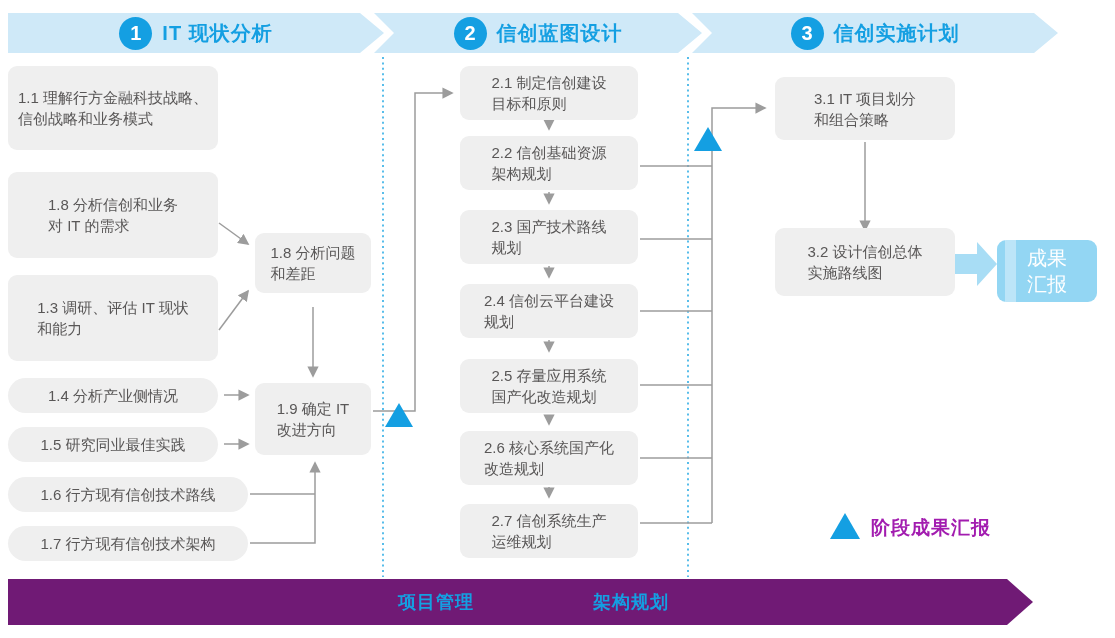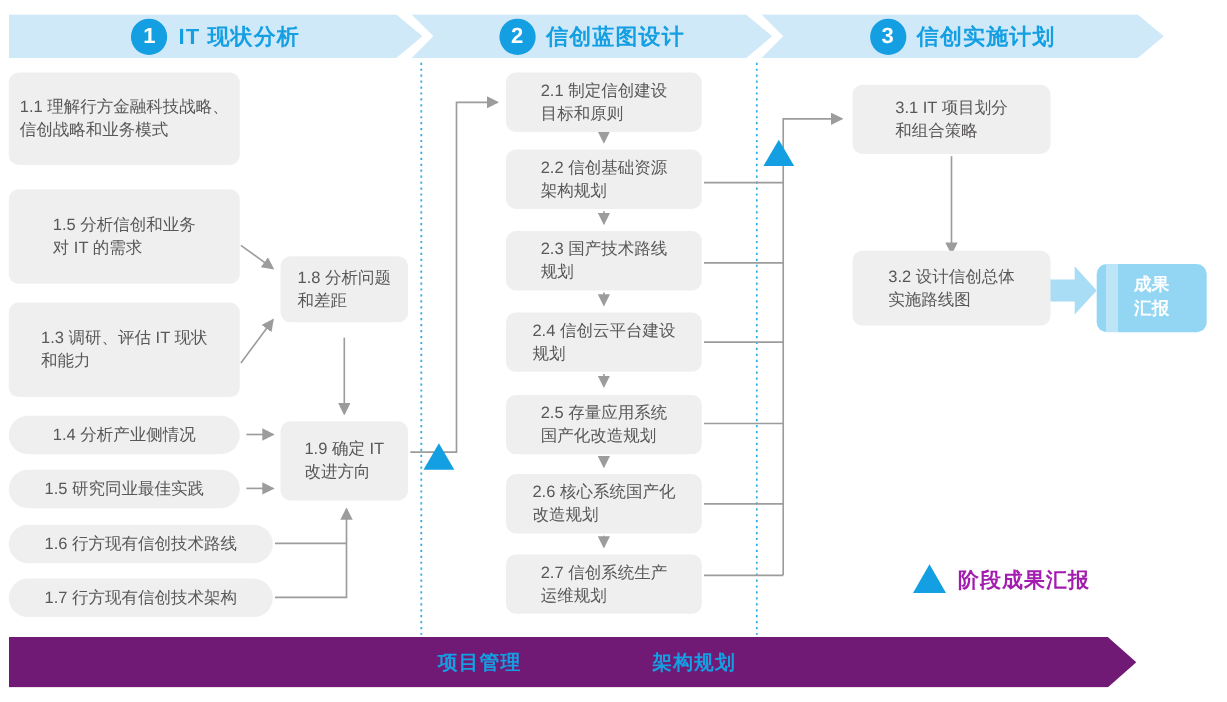--- a/index.html
+++ b/index.html
@@ -19,21 +19,21 @@
   
   .gbox { position:absolute; background:#efefef; border-radius:9px; color:#595757;
           display:flex; align-items:center; justify-content:center; text-align:left;
           font-size:15px; line-height:1.4; }
   .gbox span { white-space:pre-line; }
   .pill { border-radius:18px; }
 
   
   .result-box { position:absolute; left:997px; top:240px; width:100px; height:62px; border-radius:9px;
                 background:linear-gradient(90deg,#93d6f3 0 8px,#bce5f8 8px 19px,#93d6f3 19px);
-                color:#ffffff; font-weight:bold; font-size:16px; line-height:1.3;
+                color:#ffffff; font-weight:normal; font-size:20px; line-height:1.3;
                 display:flex; align-items:center; justify-content:center; text-align:center; }
   .result-box span { white-space:pre-line; }
 
   
   .bottom-banner { position:absolute; left:8px; top:579px; width:1025px; height:46px; background:#701a75;
                    clip-path:polygon(0 0, calc(100% - 26px) 0, 100% 50%, calc(100% - 26px) 100%, 0 100%); }
   .bottom-label { position:absolute; top:50%; transform:translateY(-50%); color:#149fe2;
                   font-weight:bold; font-size:18px; letter-spacing:1px; white-space:nowrap; }
 
   
@@ -106,21 +106,21 @@
   <div class="banner tip-notch" style="left:692px; width:366px;">
     <span class="num-circle">3</span>
     <span class="banner-title">信创实施计划</span>
   </div>
 
   <div class="gbox" style="left:8px; top:66px;  width:210px; height:84px;">
       <span>1.1 理解行方金融科技战略、
 信创战略和业务模式</span>
     </div>
   <div class="gbox" style="left:8px; top:172px; width:210px; height:86px;">
-      <span>1.5 分析信创和业务
+      <span>1.8 分析信创和业务
 对 IT 的需求</span>
     </div>
   <div class="gbox" style="left:8px; top:275px; width:210px; height:86px;">
       <span>1.3 调研、评估 IT 现状
 和能力</span>
     </div>
   <div class="gbox pill" style="left:8px; top:378px; width:210px; height:35px;">
       <span>1.4 分析产业侧情况</span>
     </div>
   <div class="gbox pill" style="left:8px; top:427px; width:210px; height:35px;">

